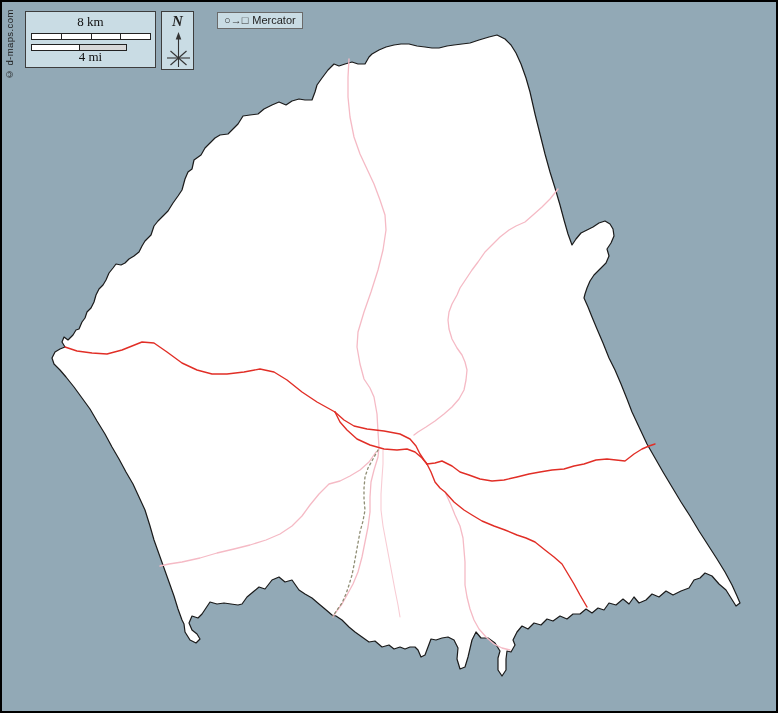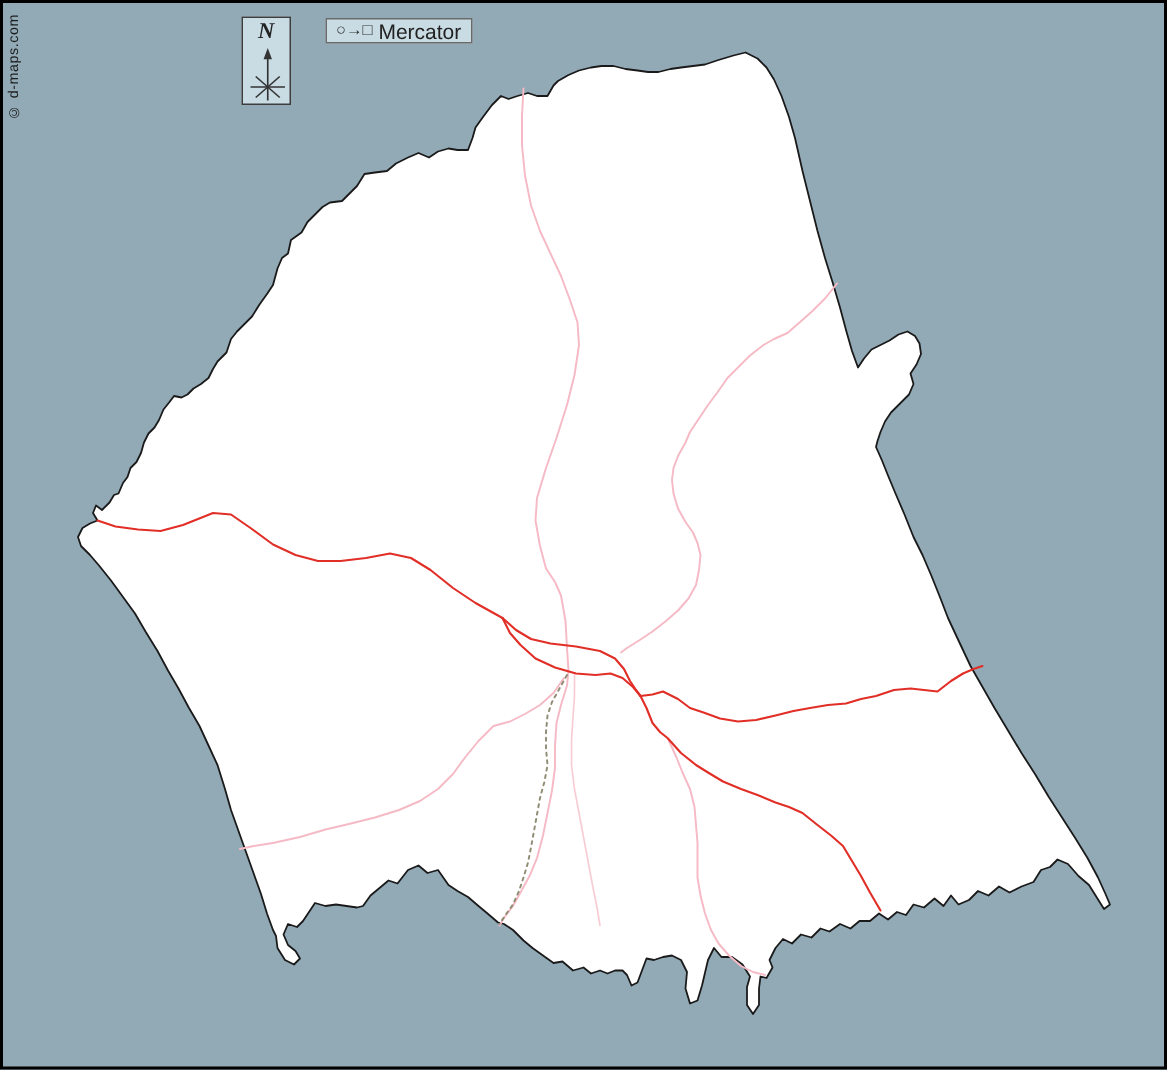--- a/index.html
+++ b/index.html
@@ -58,21 +58,21 @@
     font-size:15px;color:#222;
   }
   #compass-svg{position:absolute;left:0;top:18px;}
   .compass-line{stroke:#333;stroke-width:1.1;fill:none;}
   #mercator-box{
     left:215px;top:10px;height:17px;padding:0 6px;
     display:flex;align-items:center;gap:4px;
     border:1px solid #6a6a6a;
   }
   .merc-icons{font-size:11px;color:#333;line-height:1;white-space:nowrap;}
-  .merc-label{font-size:14px;color:#222;line-height:1;}
+  .merc-label{font-size:11px;color:#222;line-height:1;}
 </style>
 </head>
 <body>
 
 <div id="stage">
 
   <svg id="map-svg" width="774" height="709" viewBox="0 0 774 709">
     <path class="land" d="M495,33 L503,37 509,43 514,51 519,62 524,76 528,90 533,112 538,132 543,152 548,170 553,186 558,203 562,218 566,232 570,243 574,237 579,231 585,228 591,225 597,221 603,219 608,222 611,227 612,234 609,241 605,247 607,254 604,261 598,267 592,273 588,279 585,286 583,292 582,296 586,305 590,315 595,327 601,341 607,356 613,368 619,382 625,397 630,410 637,425 645,442 653,456 661,470 670,485 679,500 688,514 697,529 706,543 715,557 723,570 730,583 735,594 738,601 734,604 729,596 724,588 717,582 710,574 703,571 698,576 692,578 687,586 679,589 671,593 664,589 657,595 650,592 644,598 637,601 632,595 627,602 621,597 614,603 607,601 602,608 596,606 590,611 584,607 578,612 571,612 565,617 558,614 551,619 545,617 539,623 532,621 526,627 520,624 515,630 511,638 513,643 509,650 505,649 504,657 504,668 500,674 496,668 496,656 498,649 493,641 486,636 479,636 474,630 470,638 466,655 463,665 458,667 455,657 456,646 452,638 446,635 440,636 434,638 429,637 426,645 423,653 419,655 416,648 413,645 408,645 403,647 398,645 392,647 387,643 380,645 373,639 367,640 360,635 353,630 347,625 340,618 334,614 330,613 323,607 317,602 310,596 303,592 297,588 290,578 283,580 277,575 270,578 263,587 257,585 251,590 245,595 240,602 236,603 229,602 222,601 215,602 208,600 204,606 200,612 196,616 190,614 187,621 190,628 195,632 198,637 194,641 188,638 183,630 182,622 180,618 176,607 172,594 167,580 162,566 157,552 152,538 148,524 143,508 137,495 131,482 124,470 117,457 110,445 103,432 95,419 88,407 80,396 72,385 64,375 58,368 52,362 50,356 53,350 58,347 63,345 60,340 62,335 66,338 71,333 74,328 77,327 80,320 83,316 85,310 89,306 92,300 94,293 97,287 101,283 104,278 107,271 111,266 114,262 119,263 123,261 127,257 132,254 137,250 140,244 143,239 149,233 152,224 156,219 161,214 166,209 171,201 176,194 180,188 183,177 186,170 190,167 192,158 199,153 203,146 208,141 213,136 218,133 226,132 232,126 236,122 241,114 248,113 256,112 262,107 270,103 277,100 284,103 290,99 297,97 303,98 310,98 313,90 315,83 320,76 326,68 332,62 337,64 343,62 350,60 356,62 363,62 367,55 370,52 377,48 384,45 392,43 399,42 407,42 415,44 423,45 430,46 437,46 445,44 452,43 460,42 468,41 477,38 487,35 Z"></path>
 
     <path class="road road-pink" d="M347,57 L346,75 346,95 348,115 352,135 358,152 365,167 372,182 378,198 383,213 384,228 381,248 376,268 369,290 362,310 356,330 355,345 358,362 362,377 368,386 372,395 375,412 376,430 377,445 376,455 372,468 369,480 368,495 368,510 366,525 363,540 360,555 356,570 351,582 345,593 340,602 334,610 331,615"></path>
@@ -85,20 +85,34 @@
 
     <path class="road road-red" d="M63,345 L75,349 90,351 105,352 120,348 140,340 152,341 165,350 180,361 195,368 210,372 225,372 242,370 258,367 272,370 285,378 300,390 315,400 333,410"></path>
     <path class="road road-red" d="M333,410 L342,418 352,424 365,427 382,429 398,432 408,437 414,444 418,452 422,458 425,462"></path>
     <path class="road road-red" d="M333,410 L338,420 345,428 355,437 368,443 382,447 395,448 405,447 413,450 420,456 425,462"></path>
     <path class="road road-red" d="M425,462 L433,461 440,459 450,464 458,470 467,473 478,477 490,479 502,478 515,475 527,472 538,470 550,468 562,467 572,464 582,462 594,458 605,457 614,458 623,459 632,452 640,447 647,444 653,442"></path>
     <path class="road road-red" d="M425,462 L429,470 433,480 438,486 443,490 452,500 462,508 470,513 480,519 492,524 503,528 515,533 524,536 533,540 543,548 552,555 560,562 566,572 572,582 578,593 585,605"></path>
   </svg>
 
   <div class="watermark">© d-maps.com</div>
 
+  <div class="panel" id="scale-box">
+    <div class="scale-label" id="scale-km-label">8 km</div>
+    <div class="bar" id="bar-km">
+      <div class="seg"></div>
+      <div class="seg"></div>
+      <div class="seg"></div>
+      <div class="seg"></div>
+    </div>
+    <div class="bar" id="bar-mi">
+      <div class="seg"></div>
+      <div class="seg shaded"></div>
+    </div>
+    <div class="scale-label" id="scale-mi-label">4 mi</div>
+  </div>
 
   <div class="panel" id="north-box">
     <div id="north-label">N</div>
     <svg id="compass-svg" width="33" height="40" viewBox="0 0 33 40">
       <line class="compass-line" x1="16.5" y1="8" x2="16.5" y2="37"></line>
       <polygon points="16.5,2 13.7,9.5 19.3,9.5" fill="#333"></polygon>
       <line class="compass-line" x1="5" y1="28" x2="28" y2="28"></line>
       <line class="compass-line" x1="8.5" y1="21" x2="24.5" y2="35"></line>
       <line class="compass-line" x1="24.5" y1="21" x2="8.5" y2="35"></line>
     </svg>

